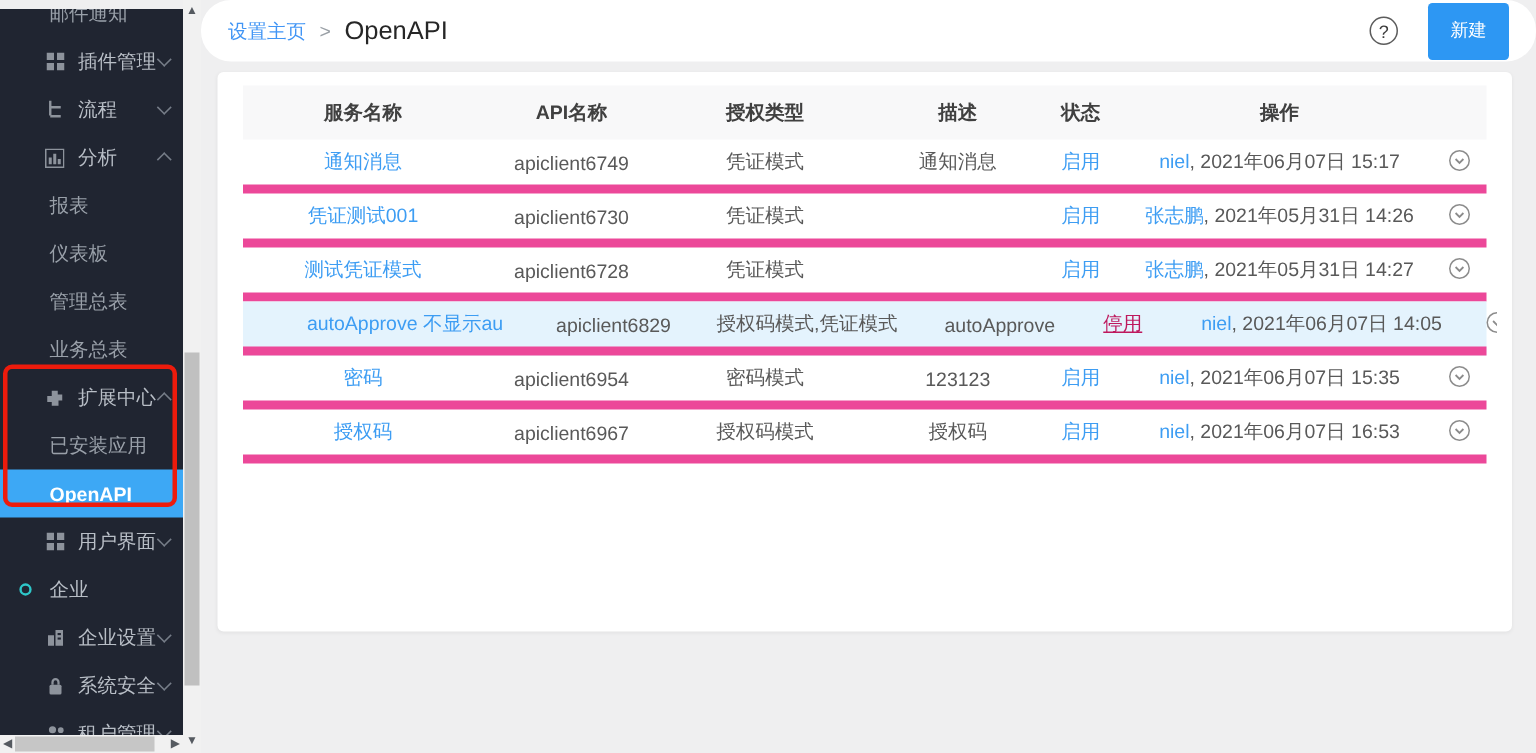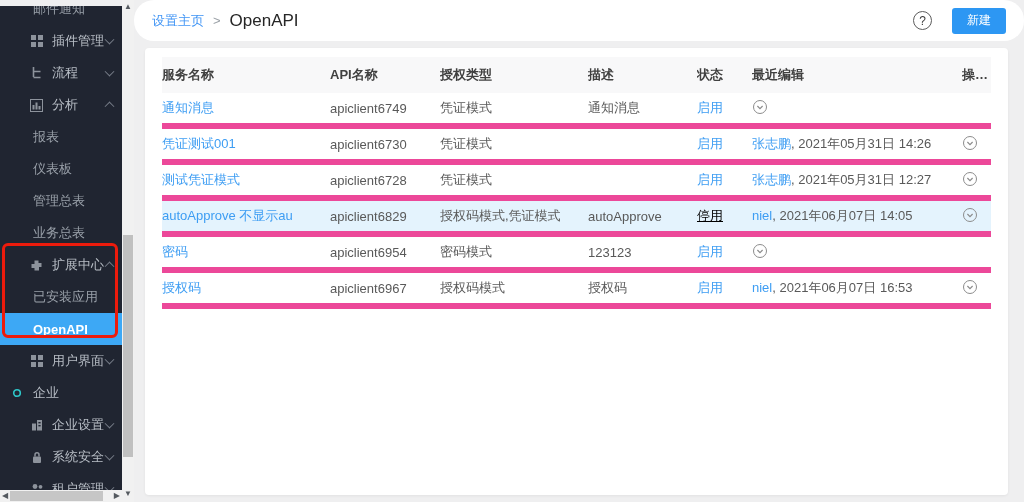--- a/index.html
+++ b/index.html
@@ -28,32 +28,32 @@
   .sb-arrow { position:absolute; font-size:8px; color:#555a60; line-height:1; }
 
   
   .main { position:absolute; left:134px; top:0; width:890px; height:502px; }
   .topbar { height:41px; background:#ffffff; display:flex; align-items:center; padding:0 18px;border-radius:20px; }
   .bc-link { color:#4195f5; font-size:13px; text-decoration:none; cursor:pointer; }
   .bc-sep  { color:#9aa0a6; font-size:13px; margin:0 9px; }
   .bc-cur  { color:#262626; font-size:17px; }
   .top-spacer { flex:1; }
   .help-btn { width:19px; height:19px; border:1px solid #5c5c5c; border-radius:50%; display:flex; align-items:center; justify-content:center; font-size:12px; color:#3c3c3c; margin-right:20px; cursor:pointer; background:#fff; }
-  .new-btn { background:#2d97f3; color:#fff; border:none; border-radius:3px; height:26px; padding:0 15px; font-size:12px; cursor:pointer; font-family:inherit; }
-
-  .card { position:absolute; left:11px; top:48px; width:863px; height:447px; background:#ffffff; border-radius:4px; box-shadow:0 1px 3px rgba(0,0,0,0.06); overflow:hidden; }
+  .new-btn { background:#2d97f3; color:#fff; border:none; border-radius:3px; height:38px; padding:0 15px; font-size:12px; cursor:pointer; font-family:inherit; }
+
+  .card { position:absolute; left:11px; top:48px; width:863px; height:373px; background:#ffffff; border-radius:4px; box-shadow:0 1px 3px rgba(0,0,0,0.06); overflow:hidden;text-align:center; }
   .tablewrap { padding:9px 17px 0 17px; }
   .grid-row { display:grid; grid-template-columns:168px 110px 148px 109px 55px 210px 1fr; align-items:center; height:36px; font-size:13px; }
   .thead { background:#f8f8f9; color:#404040; font-weight:bold; }
   .trow { border-bottom:6px solid #ec4899; color:#595959; }
-  .trow.hl { background:#e4f3fd; }
+  .trow.hl { background:#e4f3fd;padding-left:28px; }
   .cell { padding-right:8px; overflow:hidden; white-space:nowrap; text-overflow:ellipsis; }
   .thead .cell:first-child, .trow .cell:first-child { padding-left:0; }
   a.blue, .blue { color:#3d9df3; text-decoration:none; cursor:pointer; }
-  .status-off { color:#000000;text-decoration:underline; }
+  .status-off { color:#be185d;text-decoration:underline; }
   .op-btn { width:16px; height:16px; display:inline-flex; cursor:pointer; background:none; border:none; padding:0; }
 
   
   .red-box { position:absolute; left:2px; top:243px; width:116px; height:95px; border:3px solid #ed1b0c; border-radius:6px; z-index:20; pointer-events:none; }
 </style>
 </head>
 <body>
 
 <div class="screen">
 
@@ -204,30 +204,30 @@
     </div>
 
     <div class="card">
       <div class="tablewrap">
         <div class="grid-row thead">
           <span class="cell">服务名称</span>
           <span class="cell">API名称</span>
           <span class="cell">授权类型</span>
           <span class="cell">描述</span>
           <span class="cell">状态</span>
-          <span class="cell">最近编辑</span>
           <span class="cell">操作</span>
         </div>
         <div id="table-body">
             <div class="grid-row trow">
               <span class="cell"><a class="blue">通知消息</a></span>
               <span class="cell">apiclient6749</span>
               <span class="cell">凭证模式</span>
               <span class="cell">通知消息</span>
               <span class="cell blue">启用</span>
+              <span class="cell"><a class="blue">niel</a><span>, 2021年06月07日 15:17</span></span>
               <span class="cell"><button class="op-btn">
                   <span><svg width="16" height="16" viewBox="0 0 16 16">
                       <circle cx="8" cy="8" r="6.5" fill="none" stroke="#8c8c8c"></circle>
                       <path d="M5.4 7l2.6 2.6L10.6 7" fill="none" stroke="#8c8c8c" stroke-width="1.2"></path>
                     </svg></span>
                 </button></span>
             </div>
             <div class="grid-row trow">
               <span class="cell"><a class="blue">凭证测试001</a></span>
               <span class="cell">apiclient6730</span>
@@ -241,21 +241,21 @@
                       <path d="M5.4 7l2.6 2.6L10.6 7" fill="none" stroke="#8c8c8c" stroke-width="1.2"></path>
                     </svg></span>
                 </button></span>
             </div>
             <div class="grid-row trow">
               <span class="cell"><a class="blue">测试凭证模式</a></span>
               <span class="cell">apiclient6728</span>
               <span class="cell">凭证模式</span>
               <span class="cell"></span>
               <span class="cell blue">启用</span>
-              <span class="cell"><a class="blue">张志鹏</a><span>, 2021年05月31日 12:27</span></span>
+              <span class="cell"><a class="blue">张志鹏</a><span>, 2021年05月31日 14:27</span></span>
               <span class="cell"><button class="op-btn">
                   <span><svg width="16" height="16" viewBox="0 0 16 16">
                       <circle cx="8" cy="8" r="6.5" fill="none" stroke="#8c8c8c"></circle>
                       <path d="M5.4 7l2.6 2.6L10.6 7" fill="none" stroke="#8c8c8c" stroke-width="1.2"></path>
                     </svg></span>
                 </button></span>
             </div>
             <div class="grid-row trow hl">
               <span class="cell"><a class="blue">autoApprove 不显示au</a></span>
               <span class="cell">apiclient6829</span>
@@ -269,20 +269,21 @@
                       <path d="M5.4 7l2.6 2.6L10.6 7" fill="none" stroke="#8c8c8c" stroke-width="1.2"></path>
                     </svg></span>
                 </button></span>
             </div>
             <div class="grid-row trow">
               <span class="cell"><a class="blue">密码</a></span>
               <span class="cell">apiclient6954</span>
               <span class="cell">密码模式</span>
               <span class="cell">123123</span>
               <span class="cell blue">启用</span>
+              <span class="cell"><a class="blue">niel</a><span>, 2021年06月07日 15:35</span></span>
               <span class="cell"><button class="op-btn">
                   <span><svg width="16" height="16" viewBox="0 0 16 16">
                       <circle cx="8" cy="8" r="6.5" fill="none" stroke="#8c8c8c"></circle>
                       <path d="M5.4 7l2.6 2.6L10.6 7" fill="none" stroke="#8c8c8c" stroke-width="1.2"></path>
                     </svg></span>
                 </button></span>
             </div>
             <div class="grid-row trow">
               <span class="cell"><a class="blue">授权码</a></span>
               <span class="cell">apiclient6967</span>

